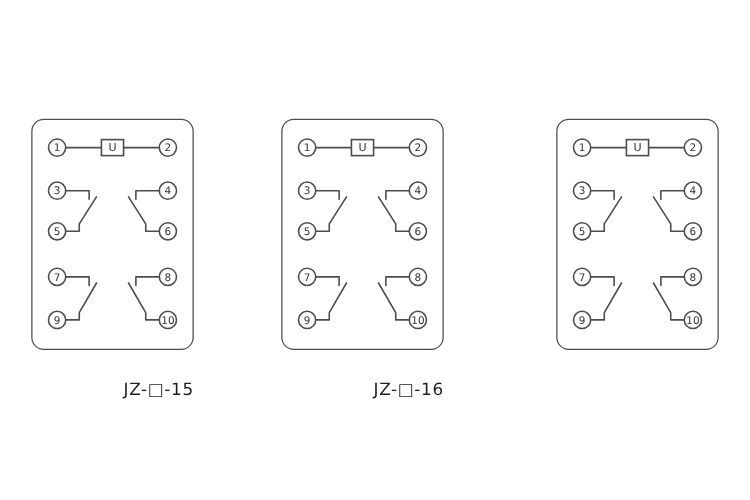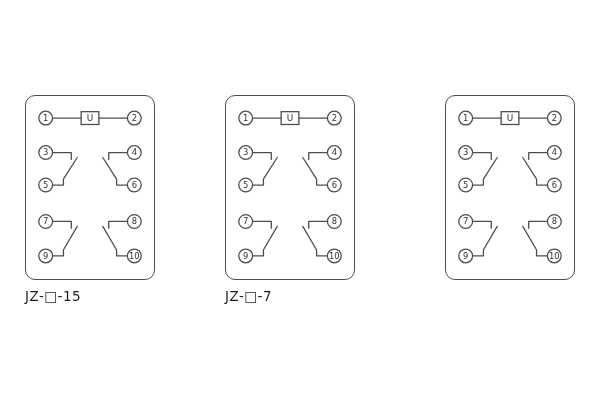--- a/index.html
+++ b/index.html
@@ -28,23 +28,23 @@
   .term text, .coil-text {
     font-family: "DejaVu Sans", "Liberation Sans", sans-serif;
     font-size: 8.5px;
     fill: #333333;
     text-anchor: middle;
   }
   .coil-text { font-size: 9px; }
 
   .lbl {
     position: absolute;
-    top: 288px;
+    top: 304px;
     width: 130px;
-    text-align: left;
+    text-align: right;
     font-size: 13.5px;
     color: #1f1f1f;
     letter-spacing: 0.5px;
   }
   .pos-1 { left: 25px; }
   .pos-2 { left: 225px; }
   .pos-3 { left: 445px; }
 </style>
 </head>
 <body>
@@ -152,21 +152,21 @@
       <g class="term">
           <circle cx="20" cy="162" r="7"></circle>
           <text x="20" y="165">9</text>
         </g>
       <g class="term">
           <circle cx="110" cy="162" r="7"></circle>
           <text x="110" y="165">10</text>
         </g>
     </svg>
   </div>
-  <div class="lbl pos-2">JZ-□-7</div>
+  <div class="lbl pos-2">JZ-□-16</div>
 
   <div class="card pos-3">
     <svg viewBox="0 0 130 185">
       <path class="w" d="M27,22 H56 M74,22 H103"></path>
       <rect class="ubox" x="56" y="15.5" width="18" height="13"></rect>
       <text class="coil-text" x="65" y="25">U</text>
 
       <path class="w" d="M27,57 H46 V64 M27,90 H38 V84 M38,84 L52,62"></path>
       <path class="w" d="M103,57 H84 V64 M103,90 H92 V84 M92,84 L78,62"></path>
       <path class="w" d="M27,127 H46 V134 M27,162 H38 V156 M38,156 L52,132"></path>

